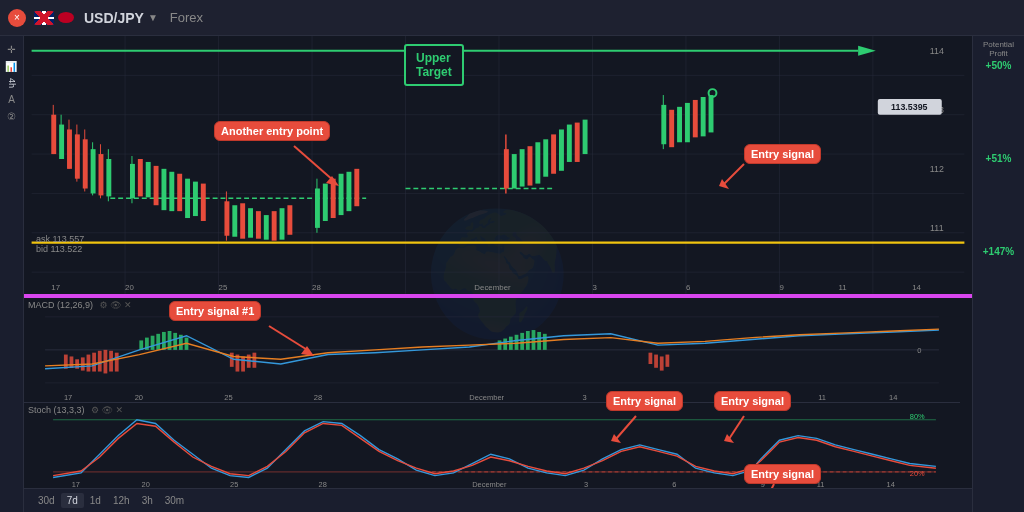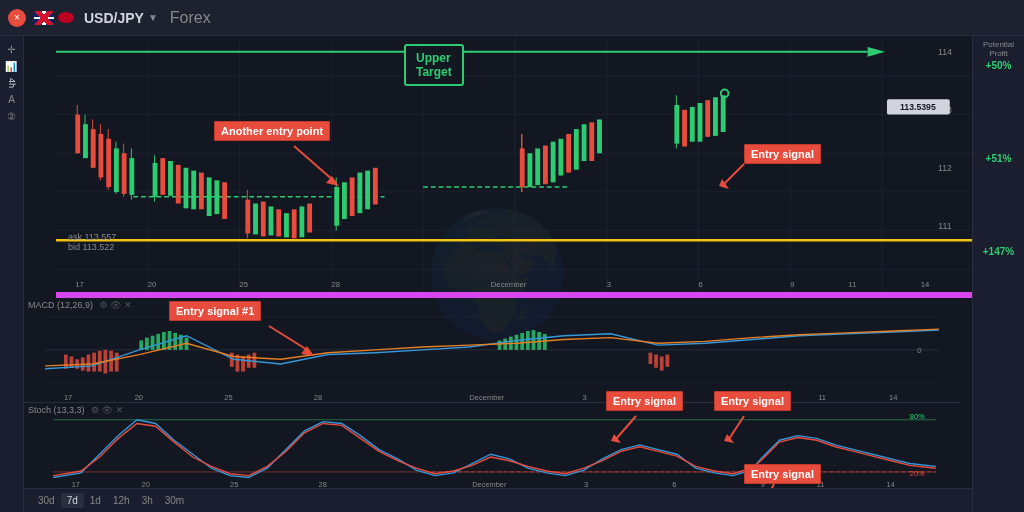--- a/index.html
+++ b/index.html
@@ -38,21 +38,21 @@
       font-weight: bold;
       margin-right: 4px;
     }
     #topbar .dropdown-arrow {
       color: #888;
       font-size: 10px;
       margin-right: 12px;
     }
     #topbar .market-type {
       color: #888;
-      font-size: 16px;
+      font-size: 13px;
     }
 
     
     #right-panel {
       position: absolute;
       top: 0; right: 0;
       width: 52px;
       height: 512px;
       background: #1a1e2e;
       border-left: 1px solid #2a2e3e;
@@ -105,22 +105,21 @@
       height: 476px;
       background: #131722;
       overflow: hidden;
     }
 
     
     #main-chart {
       position: absolute;
       top: 0; left: 0; right: 0;
       height: 55%;
-      border-bottom: 6px solid #d946ef;
-      margin-left: 32px;
+      border-bottom: 4px solid #d946ef;
     }
 
     #macd-chart {
       position: absolute;
       top: 55%; left: 0; right: 12px;
       height: 22%;
       border-bottom: 1px solid #2a2e3e;
     }
 
     #stoch-chart {
@@ -155,21 +154,21 @@
     }
 
     
     .annotation {
       position: absolute;
       background: #e74c3c;
       color: white;
       font-size: 11px;
       font-weight: bold;
       padding: 3px 6px;
-      border-radius: 1px;
+      border-radius: 6px;
       white-space: nowrap;
       border: 1px solid #c0392b;
     }
     .upper-target-label {
       position: absolute;
       background: #131722;
       border: 2px solid #2ecc71;
       color: #2ecc71;
       font-size: 12px;
       font-weight: bold;

